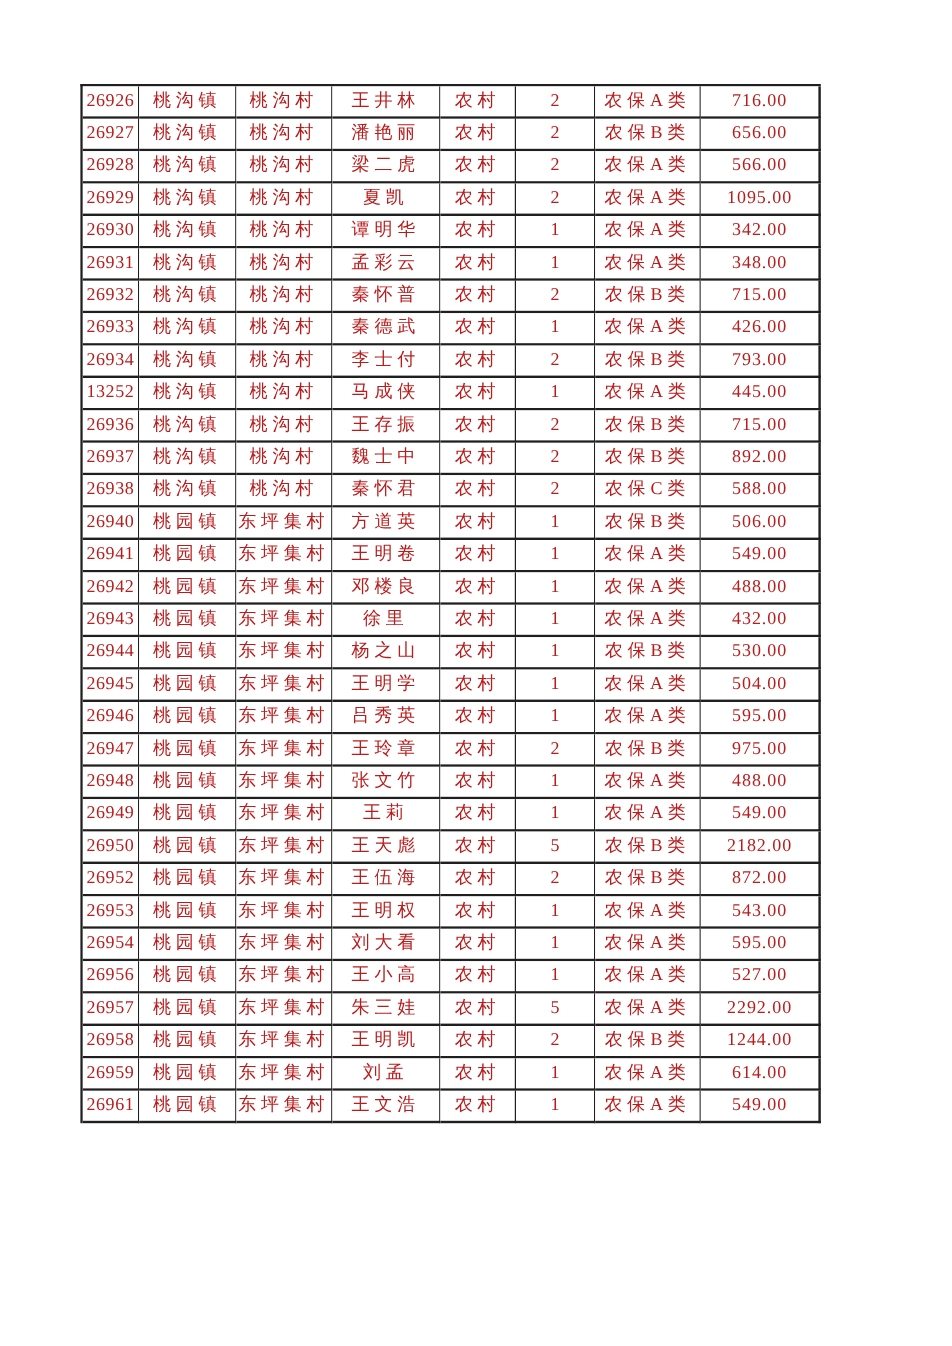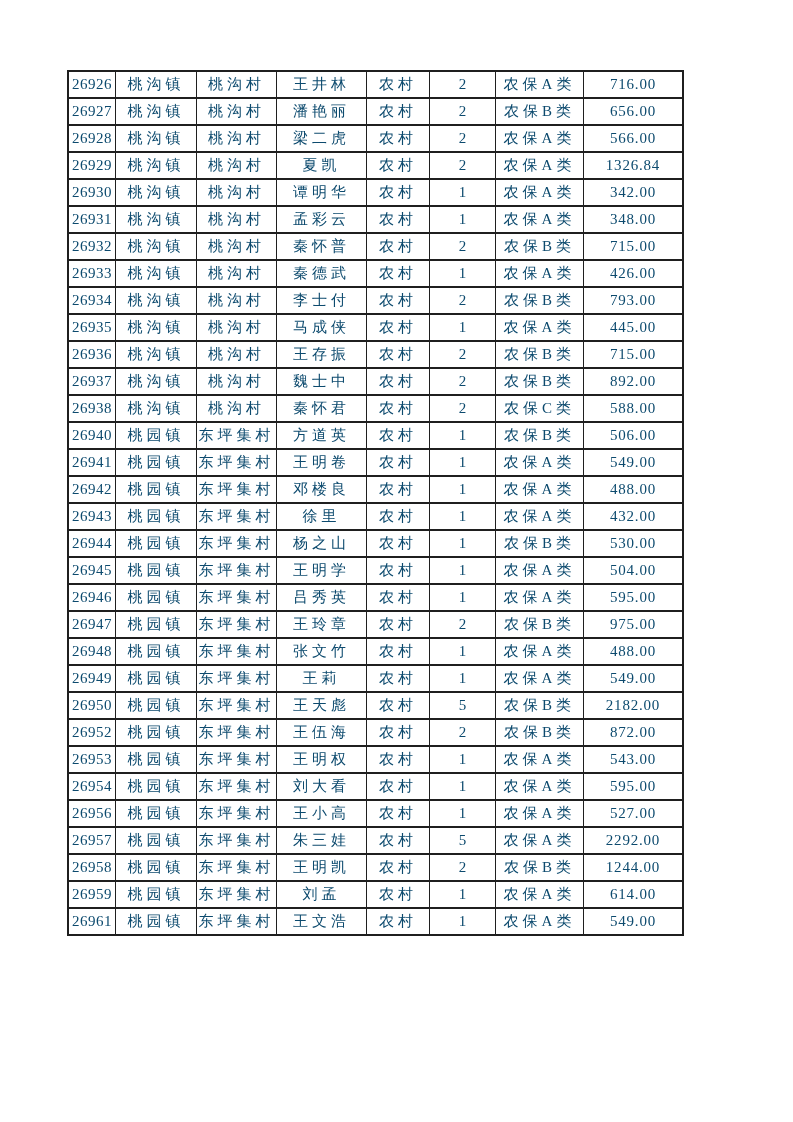--- a/index.html
+++ b/index.html
@@ -7,21 +7,21 @@
     padding: 0;
     background: #ffffff;
   }
   .page {
     position: relative;
     width: 793px;
     height: 1122px;
     background: #ffffff;
     overflow: hidden;
     font-family: "Liberation Serif", "DejaVu Serif", serif;
-    color: #0c4a6e;
+    color: #b91c1c;
   }
   table.grid {
     position: absolute;
     left: 67px;
     top: 70px;
     border-collapse: separate;
     border-spacing: 0;
     table-layout: fixed;
     width: 615px;
     border-top: 2px solid #1f1f1f;
@@ -109,21 +109,21 @@
           <td class="c-amount">566.00</td>
         </tr>
         <tr>
           <td class="c-id">26929</td>
           <td class="c-town">桃沟镇</td>
           <td class="c-village">桃沟村</td>
           <td class="c-name">夏凯</td>
           <td class="c-residence">农村</td>
           <td class="c-count">2</td>
           <td class="c-category">农保A类</td>
-          <td class="c-amount">1326.84</td>
+          <td class="c-amount">1095.00</td>
         </tr>
         <tr>
           <td class="c-id">26930</td>
           <td class="c-town">桃沟镇</td>
           <td class="c-village">桃沟村</td>
           <td class="c-name">谭明华</td>
           <td class="c-residence">农村</td>
           <td class="c-count">1</td>
           <td class="c-category">农保A类</td>
           <td class="c-amount">342.00</td>
@@ -162,21 +162,21 @@
           <td class="c-id">26934</td>
           <td class="c-town">桃沟镇</td>
           <td class="c-village">桃沟村</td>
           <td class="c-name">李士付</td>
           <td class="c-residence">农村</td>
           <td class="c-count">2</td>
           <td class="c-category">农保B类</td>
           <td class="c-amount">793.00</td>
         </tr>
         <tr>
-          <td class="c-id">26935</td>
+          <td class="c-id">13252</td>
           <td class="c-town">桃沟镇</td>
           <td class="c-village">桃沟村</td>
           <td class="c-name">马成侠</td>
           <td class="c-residence">农村</td>
           <td class="c-count">1</td>
           <td class="c-category">农保A类</td>
           <td class="c-amount">445.00</td>
         </tr>
         <tr>
           <td class="c-id">26936</td>

